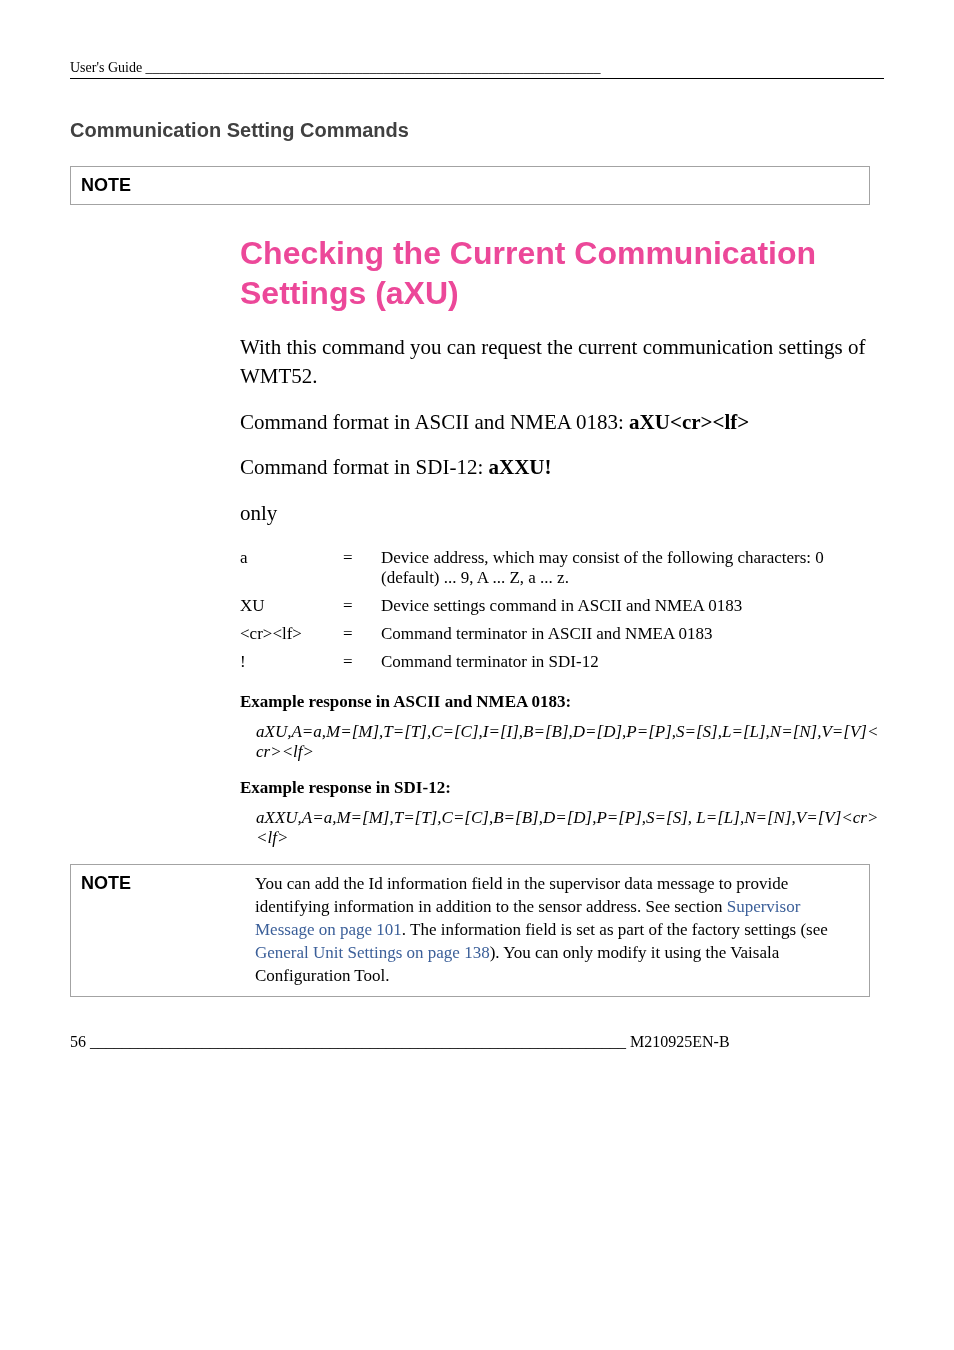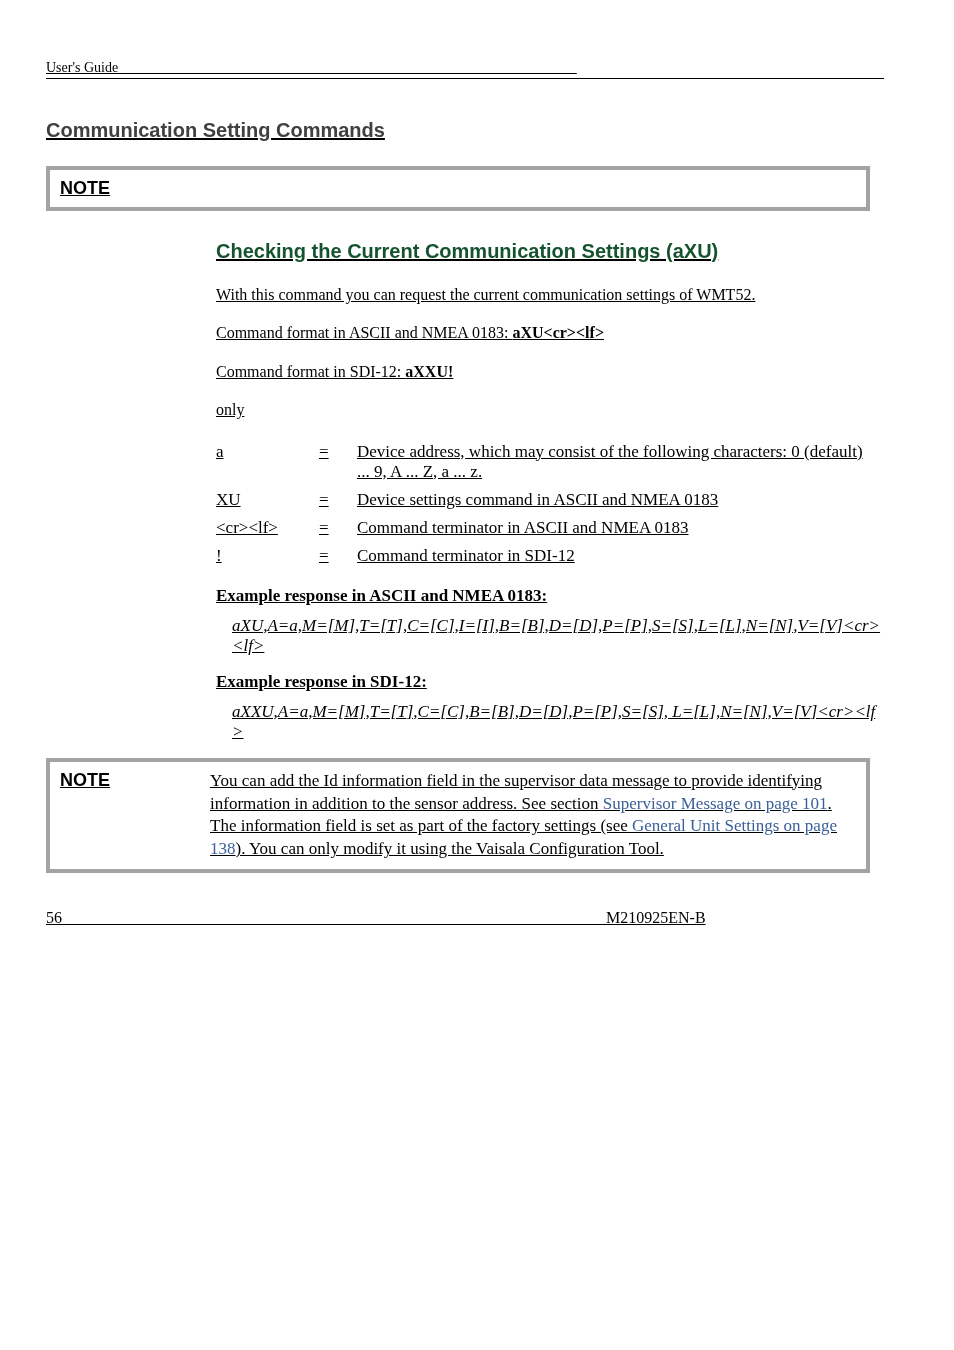--- a/index.html
+++ b/index.html
@@ -4,72 +4,72 @@
 <style>
   body {
     font-family: "Times New Roman", Times, serif;
     background: #fff;
     color: #000;
     margin: 0;
     padding: 0;
     width: 954px;
   }
   .page {
-    padding: 60px 70px 40px 46px;
+    padding: 60px 70px 40px 70px;
     box-sizing: border-box;
-    text-decoration: underline;
   }
   .running-head {
     font-size: 14px;
     color: #000;
     border-bottom: 1px solid #000;
     padding-bottom: 2px;
     margin-bottom: 40px;
     white-space: nowrap;
     overflow: hidden;
   }
   .h1 {
     font-family: Arial, Helvetica, sans-serif;
     font-size: 20px;
     font-weight: bold;
     color: #404040;
     margin: 0 0 24px 0;
   }
   .note-box {
-    border: 4px solid #a3a3a3;
+    border: 1px solid #a3a3a3;
     display: flex;
     align-items: flex-start;
     padding: 8px 10px;
     margin: 0 14px 28px 0;
+    gap: 24px;
   }
   .note-label {
     font-family: Arial, Helvetica, sans-serif;
     font-weight: bold;
     font-size: 18px;
     width: 150px;
     flex-shrink: 0;
   }
   .note-body {
     font-size: 17px;
     line-height: 1.35;
   }
   .italic { font-style: italic; }
   .content-col {
     margin-left: 170px;
   }
   .h2 {
     font-family: Arial, Helvetica, sans-serif;
-    font-size: 20px;
+    font-size: 32px;
     font-weight: bold;
-    color: #14532d;
+    color: #ec4899;
     margin: 10px 0 20px 0;
     line-height: 1.25;
   }
   .body-text {
-    font-size: 16px;
+    font-size: 21px;
     line-height: 1.4;
     margin: 0 0 16px 0;
   }
   .where-table {
     border-collapse: collapse;
     font-size: 17px;
     margin: 0 0 16px 0;
   }
   .where-table td {
     vertical-align: top;

